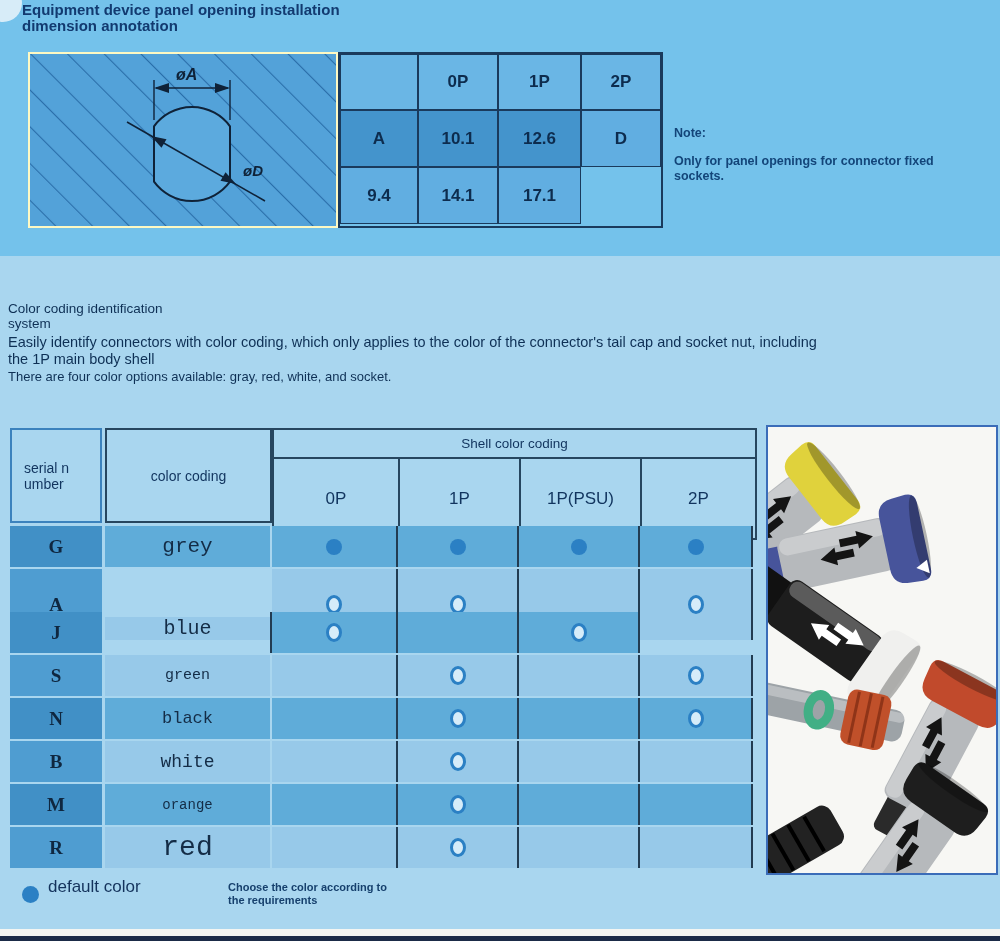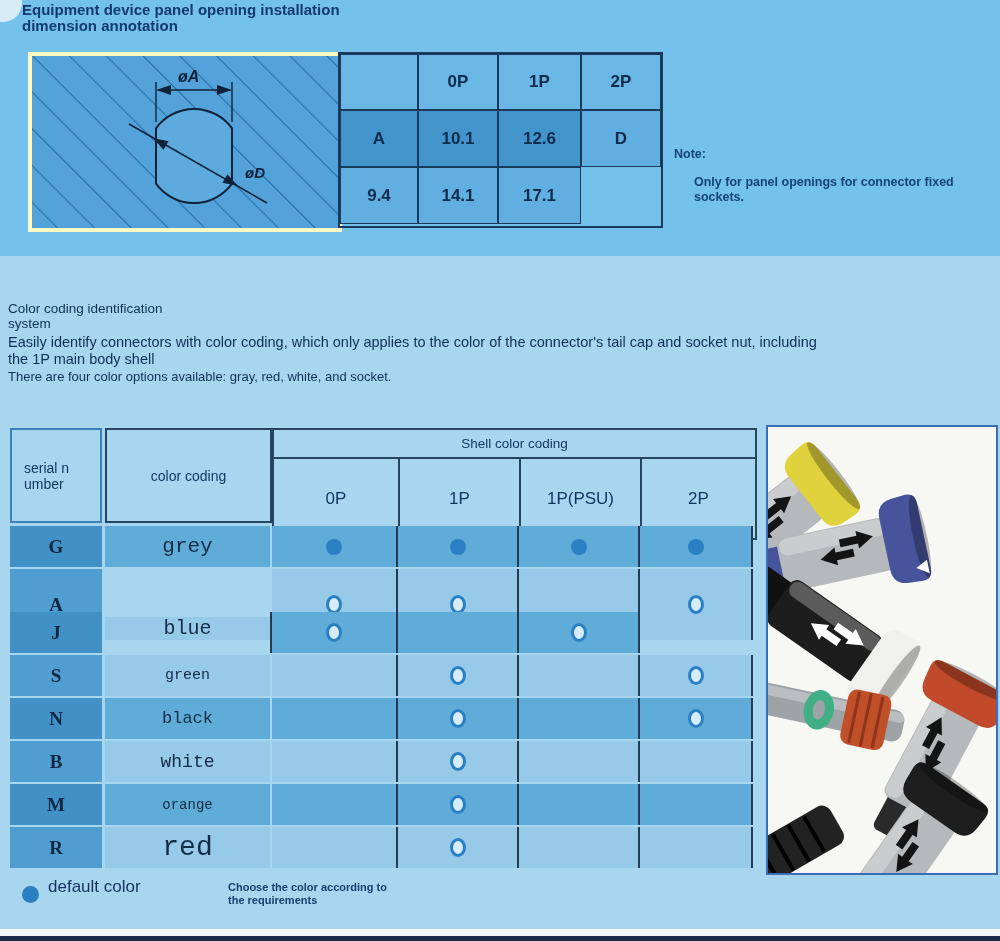--- a/index.html
+++ b/index.html
@@ -9,33 +9,33 @@
     font-family:"Liberation Sans", sans-serif;
     -webkit-font-smoothing:antialiased;
   }
   
   .top-band{position:absolute;left:0;top:0;width:1000px;height:256px;background:#74c2eb;}
   .corner-blob{position:absolute;left:-16px;top:-16px;width:38px;height:38px;border-radius:50%;
     background:#dceef9;opacity:.95;}
   .page-title{position:absolute;left:22px;top:2px;font-size:15px;font-weight:700;color:#123a70;line-height:15.5px;}
   
   .diagram-box{position:absolute;left:28px;top:52px;width:306px;height:172px;
-    border:4px solid #fef9c3;background:#fca5a5;}
+    border:2px solid #fef9c3;background:#fca5a5;}
   
   .dim-table{position:absolute;left:338px;top:52px;width:321px;height:172px;
     display:grid;grid-template-columns:78px 80px 83px 80px;grid-template-rows:56px 57px 57px;
     border:2px solid #1a3a5c;}
   .dim-cell{border:1px solid #1a3a5c;display:flex;align-items:center;justify-content:center;
     font-size:17px;font-weight:700;color:#0d2c4e;}
   .dim-head{background:#6ab6e5;}
   .dim-rowA{background:#4494cc;}
   .dim-rowD{background:#61aee1;}
   .note-wrap{position:absolute;left:674px;top:126px;width:310px;color:#134579;}
-  .note-title{font-size:12.5px;font-weight:700;margin-top:21px;}
-  .note-body{margin-top:14px;font-size:12.5px;font-weight:600;line-height:15px;margin-left:20px;}
+  .note-title{font-size:12.5px;font-weight:700;}
+  .note-body{margin-top:14px;font-size:12.5px;font-weight:600;line-height:15px;}
   
   .color-head{position:absolute;left:8px;top:302px;font-size:13.5px;color:#0e3055;line-height:14.5px;font-weight:400;}
   .color-desc{position:absolute;left:8px;top:334px;font-size:14.5px;color:#0e3055;line-height:17px;}
   .color-desc .small{font-size:13px;}
   
   .hdr-serial{position:absolute;left:10px;top:428px;width:92px;height:95px;box-sizing:border-box;
     border:2px solid #3b82bd;color:#11345e;font-size:14px;line-height:16px;
     display:flex;align-items:center;}
   .hdr-serial span{display:block;width:52px;margin-left:12px;word-break:break-all;}
   .hdr-color{position:absolute;left:105px;top:428px;width:167px;height:95px;box-sizing:border-box;

